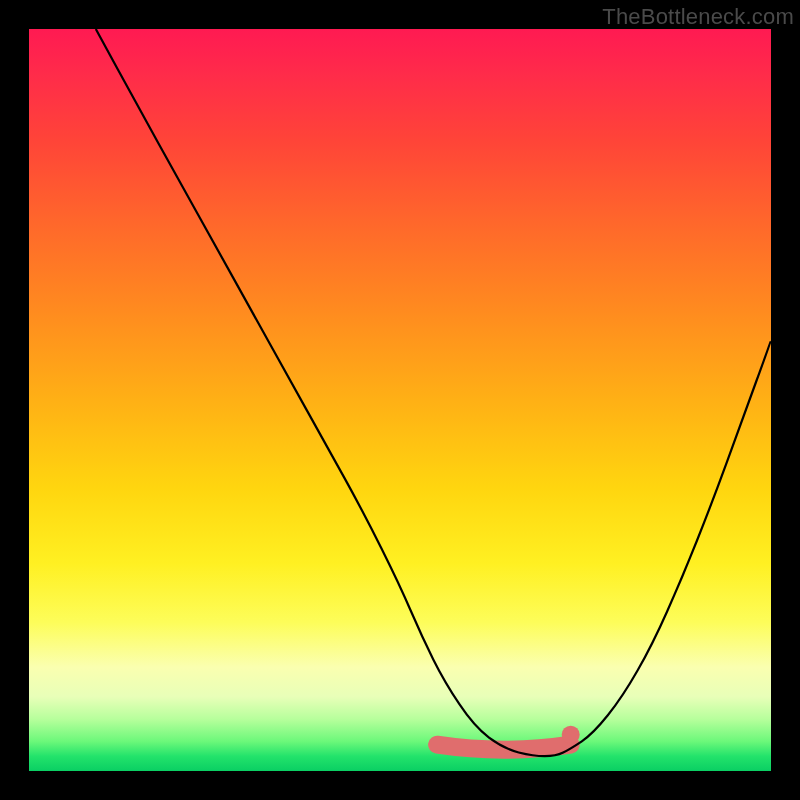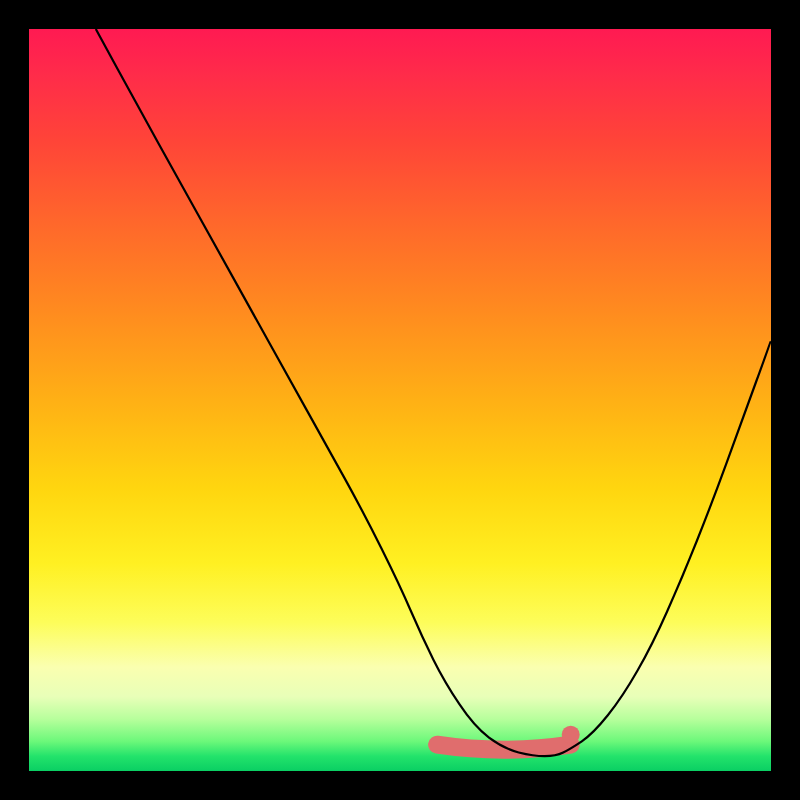--- a/index.html
+++ b/index.html
@@ -72,13 +72,14 @@
 
     <path d="M 408.1 715.7
               Q 474.9 725.7
                 541.7 715.7" id="band-path" stroke="#e06d6d" stroke-width="18" stroke-linecap="round" fill="none"></path>
 
     <circle id="band-dot" r="9" fill="#e06d6d" cx="541.7" cy="705.7"></circle>
 
     <path d="M 66.8 0.0 Q 66.8 0.0 89.0 40.8 Q 111.3 81.6 129.8 115.0 Q 148.4 148.4 166.9 181.8 Q 185.5 215.2 204.1 248.6 Q 222.6 282.0 241.1 315.3 Q 259.7 348.7 278.3 382.1 Q 296.8 415.5 315.4 448.9 Q 333.9 482.3 352.5 519.4 Q 371.0 556.5 382.1 582.5 Q 393.3 608.4 404.4 630.7 Q 415.5 653.0 430.4 675.2 Q 445.2 697.5 460.0 708.6 Q 474.9 719.7 489.7 723.5 Q 504.6 727.2 515.7 727.2 Q 526.8 727.2 534.2 723.5 Q 541.7 719.7 552.8 712.3 Q 563.9 704.9 578.8 686.3 Q 593.6 667.8 608.4 641.8 Q 623.3 615.9 638.1 582.5 Q 653.0 549.1 667.8 512.0 Q 682.6 474.9 697.5 434.1 Q 712.3 393.3 727.2 352.5 T 742.0 311.6" id="curve-path" stroke="#000" stroke-width="2.2" fill="none"></path>
   </svg>
 
+  <div class="watermark">TheBottleneck.com</div>
 </div>
 
 </body></html>

